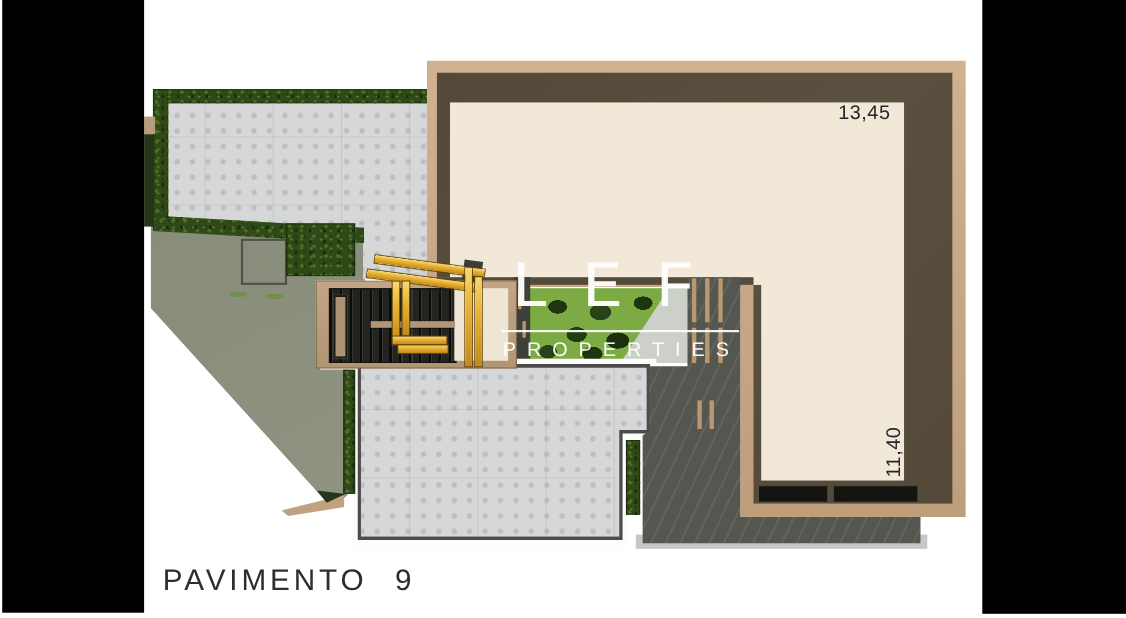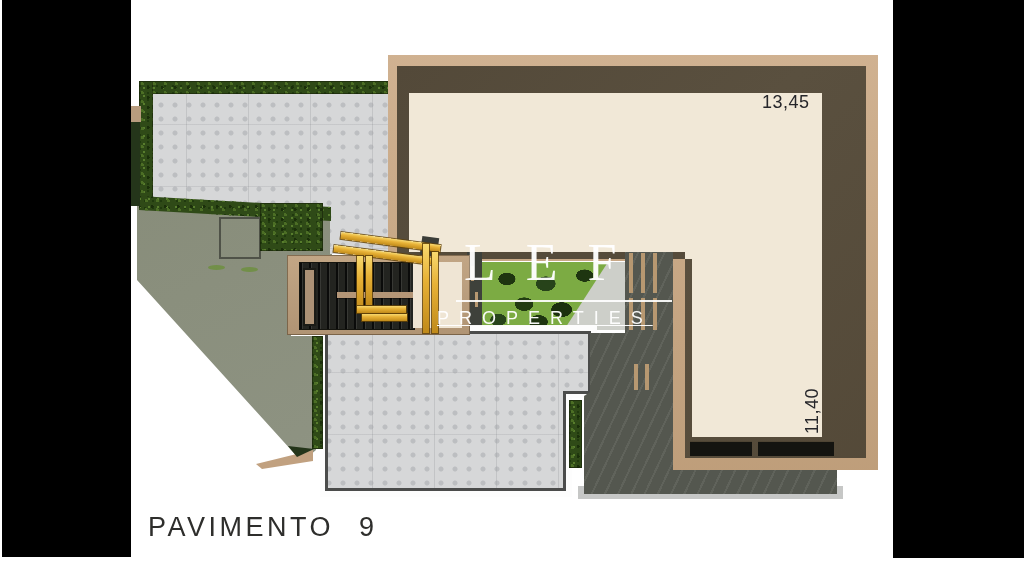--- a/index.html
+++ b/index.html
@@ -114,24 +114,24 @@
   .g6v{left:366px;top:256px;width:6px;height:49px;}
   .g5h{left:357px;top:306px;width:49px;height:7px;}
   .g6h{left:362px;top:314px;width:45px;height:7px;}
 
   
   .dim{color:#26262a;font-size:18px;line-height:20px;letter-spacing:.5px;}
   .dim-top{left:762px;top:92px;}
   .dim-right{left:777px;top:401px;width:70px;height:20px;text-align:center;transform:rotate(-90deg);}
   .floor-title{left:148px;top:511px;font-size:27px;line-height:32px;letter-spacing:3.5px;
     word-spacing:14px;color:#2e2e2c;}
-  .wm-brand{left:464px;top:226px;font-family:Liberation Serif, serif;font-size:52px;line-height:74px;
+  .wm-brand{left:464px;top:226px;font-family:Liberation Mono, monospace;font-size:60px;line-height:74px;
     letter-spacing:30px;color:rgba(255,255,255,.96);}
   .wm-line{left:456px;top:300px;width:216px;height:2px;background:rgba(255,255,255,.92);}
-  .wm-tag{left:437px;top:308px;font-size:18px;line-height:20px;letter-spacing:10px;color:rgba(255,255,255,.96);text-decoration:underline;}
+  .wm-tag{left:457px;top:308px;font-size:18px;line-height:20px;letter-spacing:10px;color:rgba(255,255,255,.96);}
 
   
   .bar-left{left:2px;top:0;width:129px;height:557px;background:#000;}
   .bar-right{left:893px;top:0;width:131px;height:558px;background:#000;}
 </style>
 </head>
 <body>
 
 <div class="stage">
 

